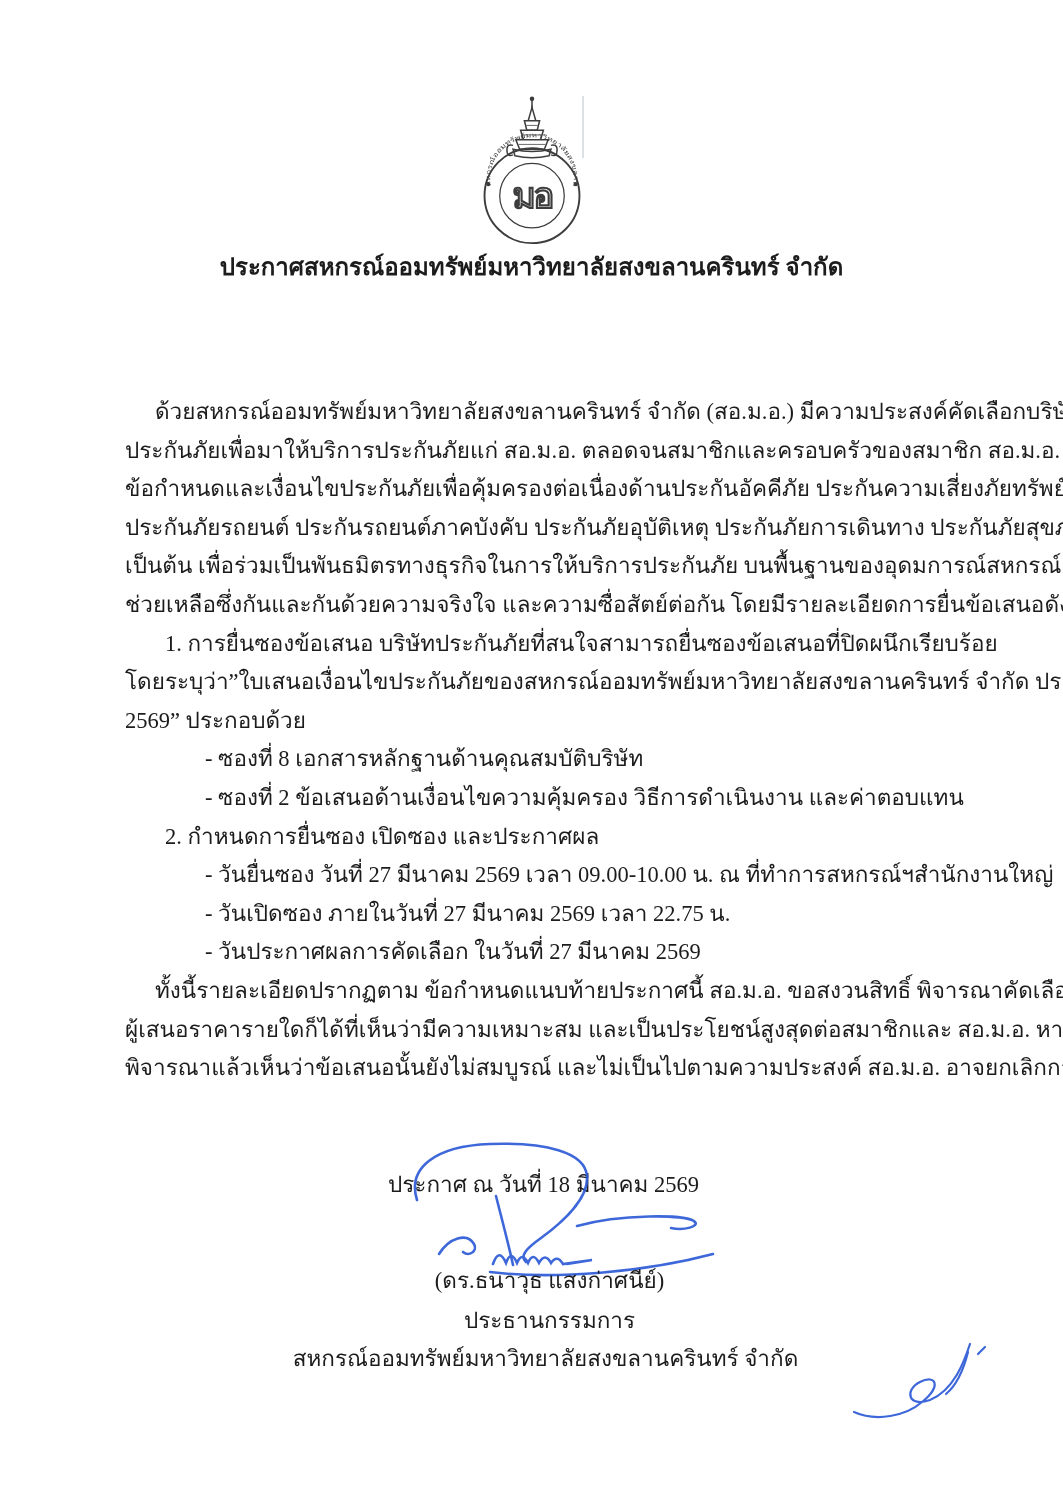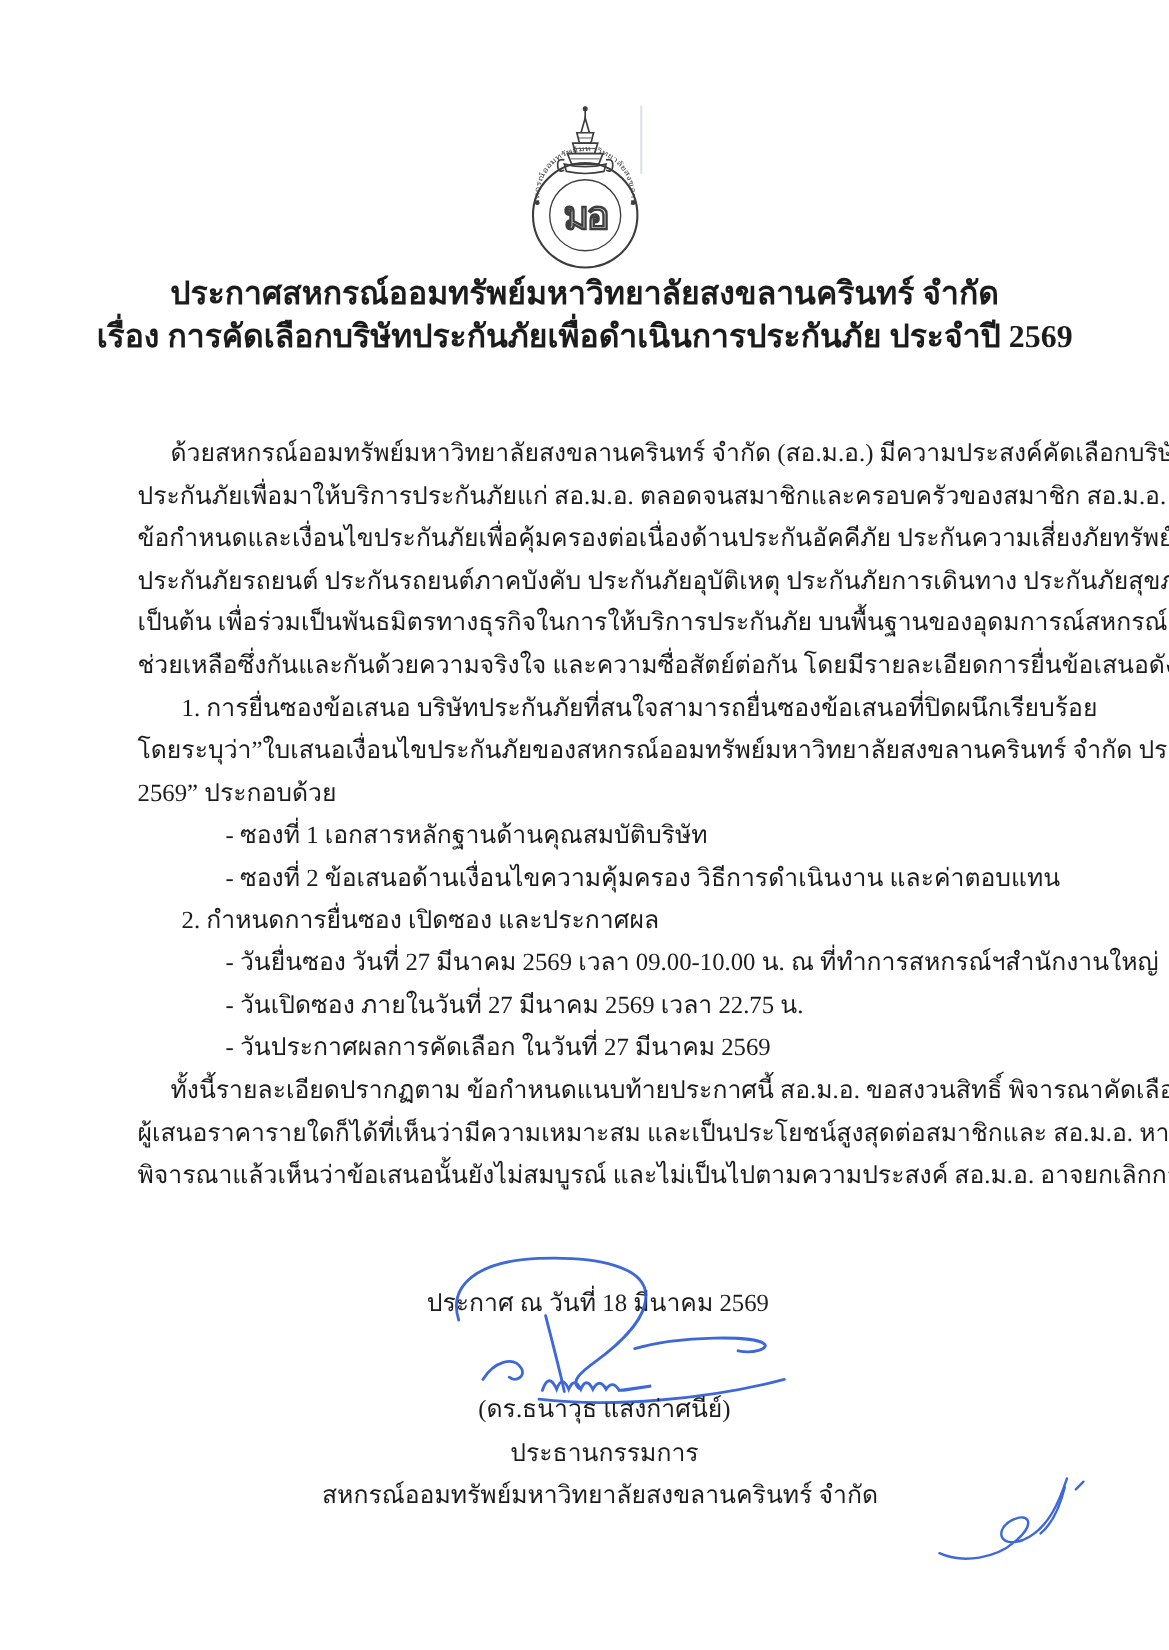--- a/index.html
+++ b/index.html
@@ -9,21 +9,21 @@
     background:#ffffff;
     overflow:hidden;
     font-family:"Liberation Serif","DejaVu Serif",serif;
     color:#1c1c1c;
   }
   
   .emblem{position:absolute;top:96px;left:50%;transform:translateX(-50%);}
   .scan-artifact{position:absolute;left:582px;top:96px;width:2px;height:62px;background:#dde1e4;}
   
   .title-block{position:absolute;top:248px;left:0;right:0;text-align:center;}
-  .title-line{font-size:29px;line-height:39px;font-weight:bold;white-space:nowrap;}
+  .title-line{font-size:24px;line-height:39px;font-weight:bold;white-space:nowrap;}
   
   .content{position:absolute;left:125px;top:393px;width:820px;}
   .line{font-size:22.5px;line-height:38.6px;white-space:nowrap;}
   .p-first{padding-left:30px;}
   .item{padding-left:40px;}
   .bullet{padding-left:80px;}
   
   .signoff-date{position:absolute;top:1166px;left:0;right:0;text-align:center;
     font-size:22.5px;line-height:38px;transform:translateX(12px);white-space:nowrap;}
   .signer-name{position:absolute;top:1262px;left:0;right:0;text-align:center;
@@ -73,34 +73,33 @@
     <text font-size="6.8" fill="#3d3d3d">
       <textPath href="#ringpath" startOffset="2" textLength="205" lengthAdjust="spacingAndGlyphs">สหกรณ์ออมทรัพย์มหาวิทยาลัยสงขลานครินทร์ จำกัด</textPath>
     </text>
 
     <text x="0" y="16" text-anchor="middle" font-size="38" font-weight="bold" fill="none" stroke="#3d3d3d" stroke-width="1.1" letter-spacing="-3">มอ</text>
   </svg>
   <div class="scan-artifact"></div>
 
   <div class="title-block">
     <div class="title-line">ประกาศสหกรณ์ออมทรัพย์มหาวิทยาลัยสงขลานครินทร์ จำกัด</div>
-    <div class="title-line">เรื่อง การคัดเลือกบริษัทประกันภัยเพื่อดำเนินการประกันภัย ประจำปี 2569</div>
   </div>
 
   <div class="content">
       <div class="line p-first">ด้วยสหกรณ์ออมทรัพย์มหาวิทยาลัยสงขลานครินทร์ จำกัด (สอ.ม.อ.) มีความประสงค์คัดเลือกบริษัท</div>
       <div class="line ">ประกันภัยเพื่อมาให้บริการประกันภัยแก่ สอ.ม.อ. ตลอดจนสมาชิกและครอบครัวของสมาชิก สอ.ม.อ.</div>
       <div class="line ">ข้อกำหนดและเงื่อนไขประกันภัยเพื่อคุ้มครองต่อเนื่องด้านประกันอัคคีภัย ประกันความเสี่ยงภัยทรัพย์สิน</div>
       <div class="line ">ประกันภัยรถยนต์ ประกันรถยนต์ภาคบังคับ ประกันภัยอุบัติเหตุ ประกันภัยการเดินทาง ประกันภัยสุขภาพ</div>
       <div class="line ">เป็นต้น เพื่อร่วมเป็นพันธมิตรทางธุรกิจในการให้บริการประกันภัย บนพื้นฐานของอุดมการณ์สหกรณ์ คือ</div>
       <div class="line ">ช่วยเหลือซึ่งกันและกันด้วยความจริงใจ และความซื่อสัตย์ต่อกัน โดยมีรายละเอียดการยื่นข้อเสนอดังนี้</div>
       <div class="line item">1. การยื่นซองข้อเสนอ บริษัทประกันภัยที่สนใจสามารถยื่นซองข้อเสนอที่ปิดผนึกเรียบร้อย</div>
       <div class="line ">โดยระบุว่า”ใบเสนอเงื่อนไขประกันภัยของสหกรณ์ออมทรัพย์มหาวิทยาลัยสงขลานครินทร์ จำกัด ประจำปี</div>
       <div class="line ">2569” ประกอบด้วย</div>
-      <div class="line bullet">- ซองที่ 1 เอกสารหลักฐานด้านคุณสมบัติบริษัท</div>
+      <div class="line bullet">- ซองที่ 8 เอกสารหลักฐานด้านคุณสมบัติบริษัท</div>
       <div class="line bullet">- ซองที่ 2 ข้อเสนอด้านเงื่อนไขความคุ้มครอง วิธีการดำเนินงาน และค่าตอบแทน</div>
       <div class="line item">2. กำหนดการยื่นซอง เปิดซอง และประกาศผล</div>
       <div class="line bullet">- วันยื่นซอง วันที่ 27 มีนาคม 2569 เวลา 09.00-10.00 น. ณ ที่ทำการสหกรณ์ฯสำนักงานใหญ่</div>
       <div class="line bullet">- วันเปิดซอง ภายในวันที่ 27 มีนาคม 2569 เวลา 22.75 น.</div>
       <div class="line bullet">- วันประกาศผลการคัดเลือก ในวันที่ 27 มีนาคม 2569</div>
       <div class="line p-first">ทั้งนี้รายละเอียดปรากฏตาม ข้อกำหนดแนบท้ายประกาศนี้ สอ.ม.อ. ขอสงวนสิทธิ์ พิจารณาคัดเลือก</div>
       <div class="line ">ผู้เสนอราคารายใดก็ได้ที่เห็นว่ามีความเหมาะสม  และเป็นประโยชน์สูงสุดต่อสมาชิกและ สอ.ม.อ. หาก</div>
       <div class="line ">พิจารณาแล้วเห็นว่าข้อเสนอนั้นยังไม่สมบูรณ์ และไม่เป็นไปตามความประสงค์ สอ.ม.อ. อาจยกเลิกการเสนอ</div>
     </div>
 

